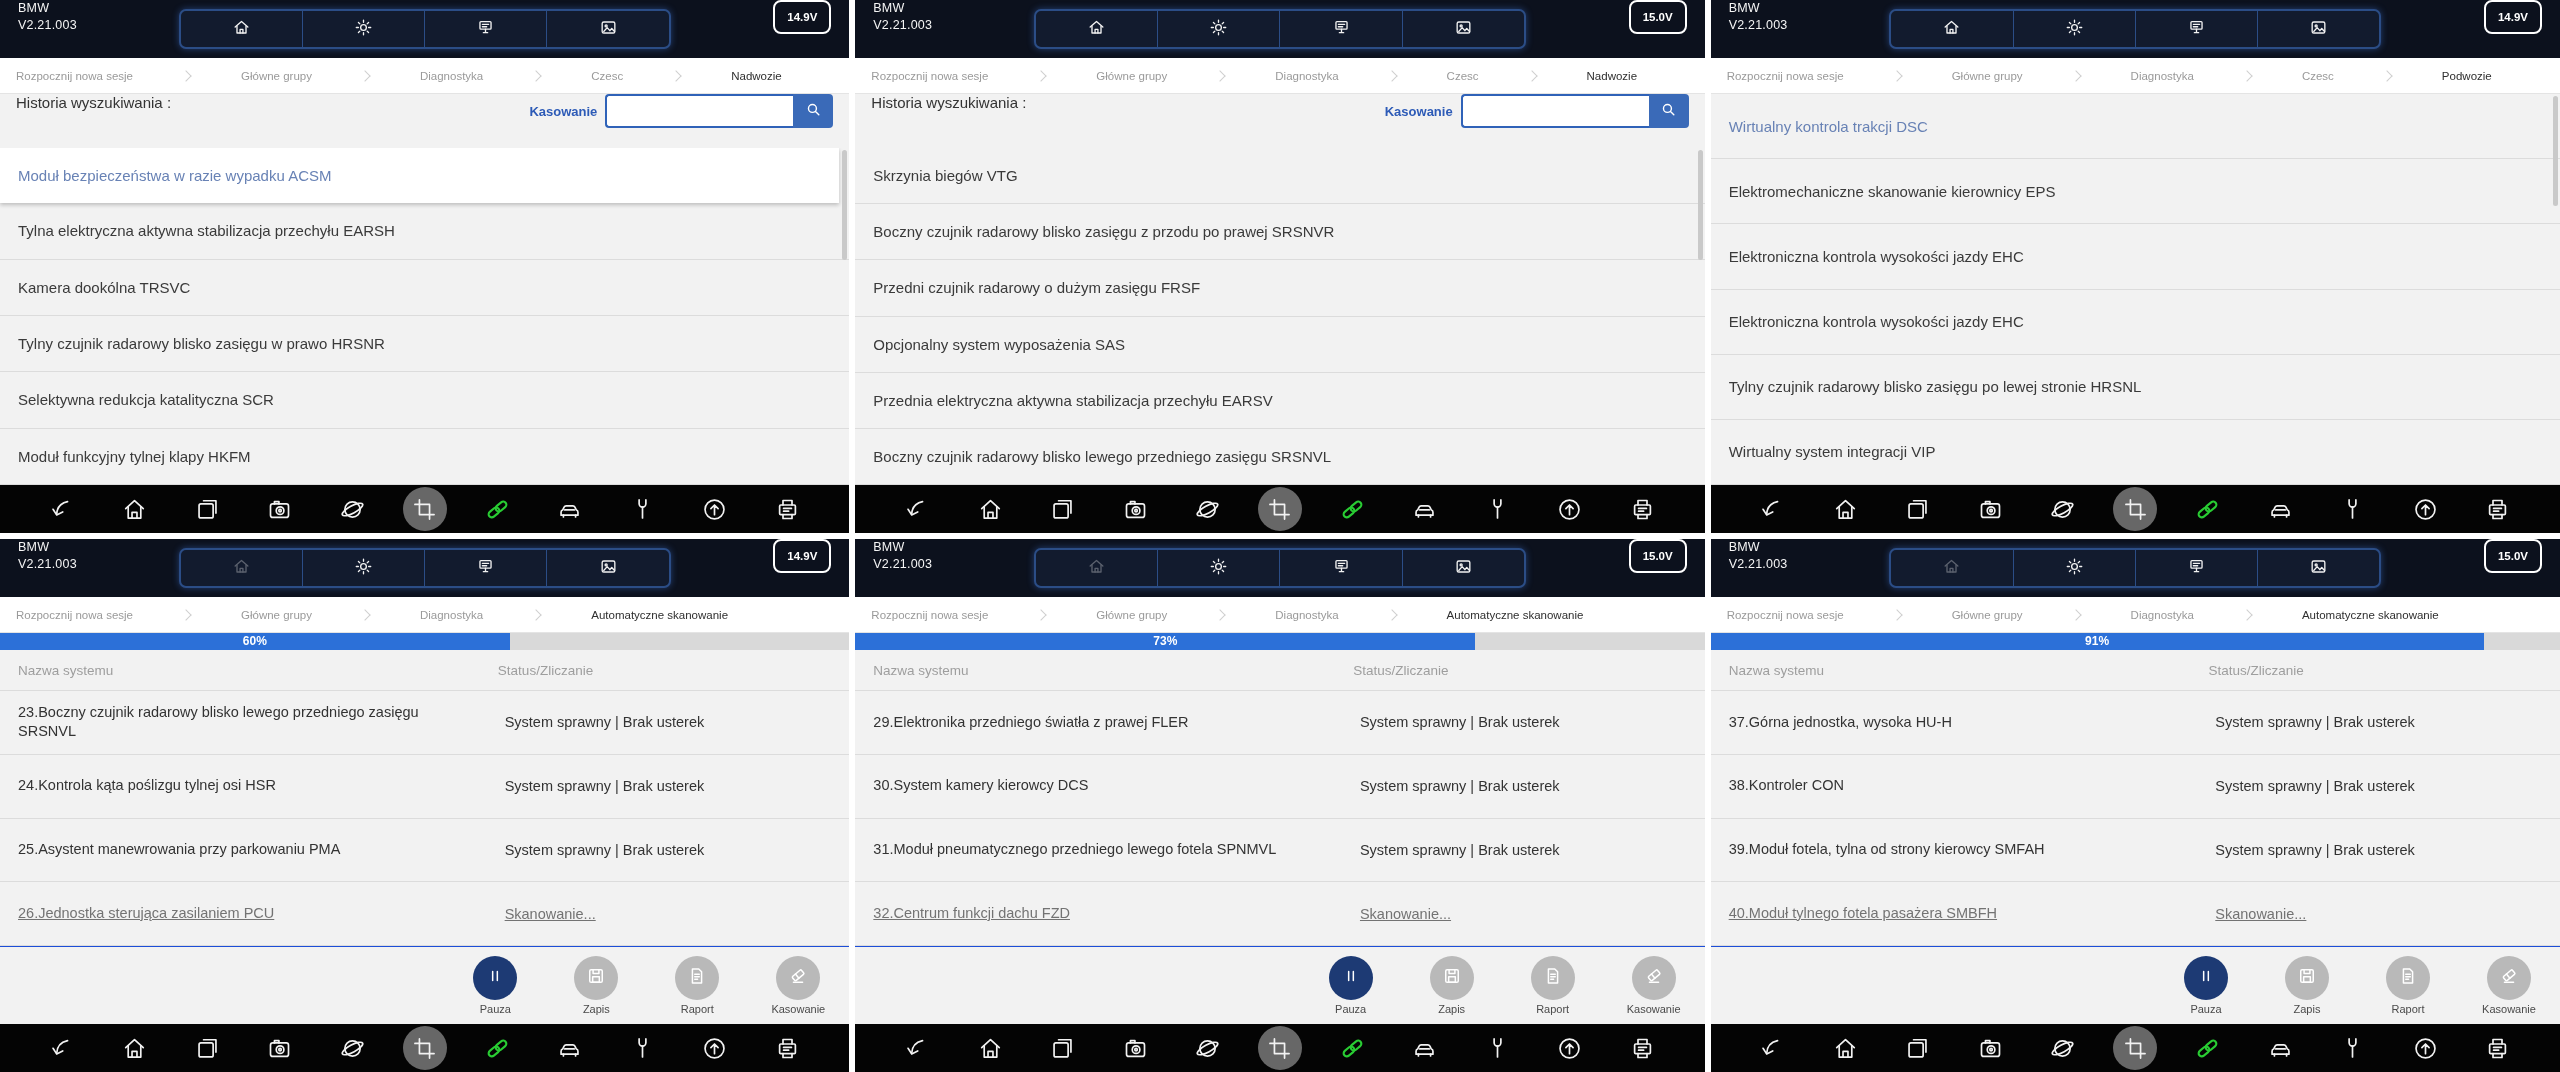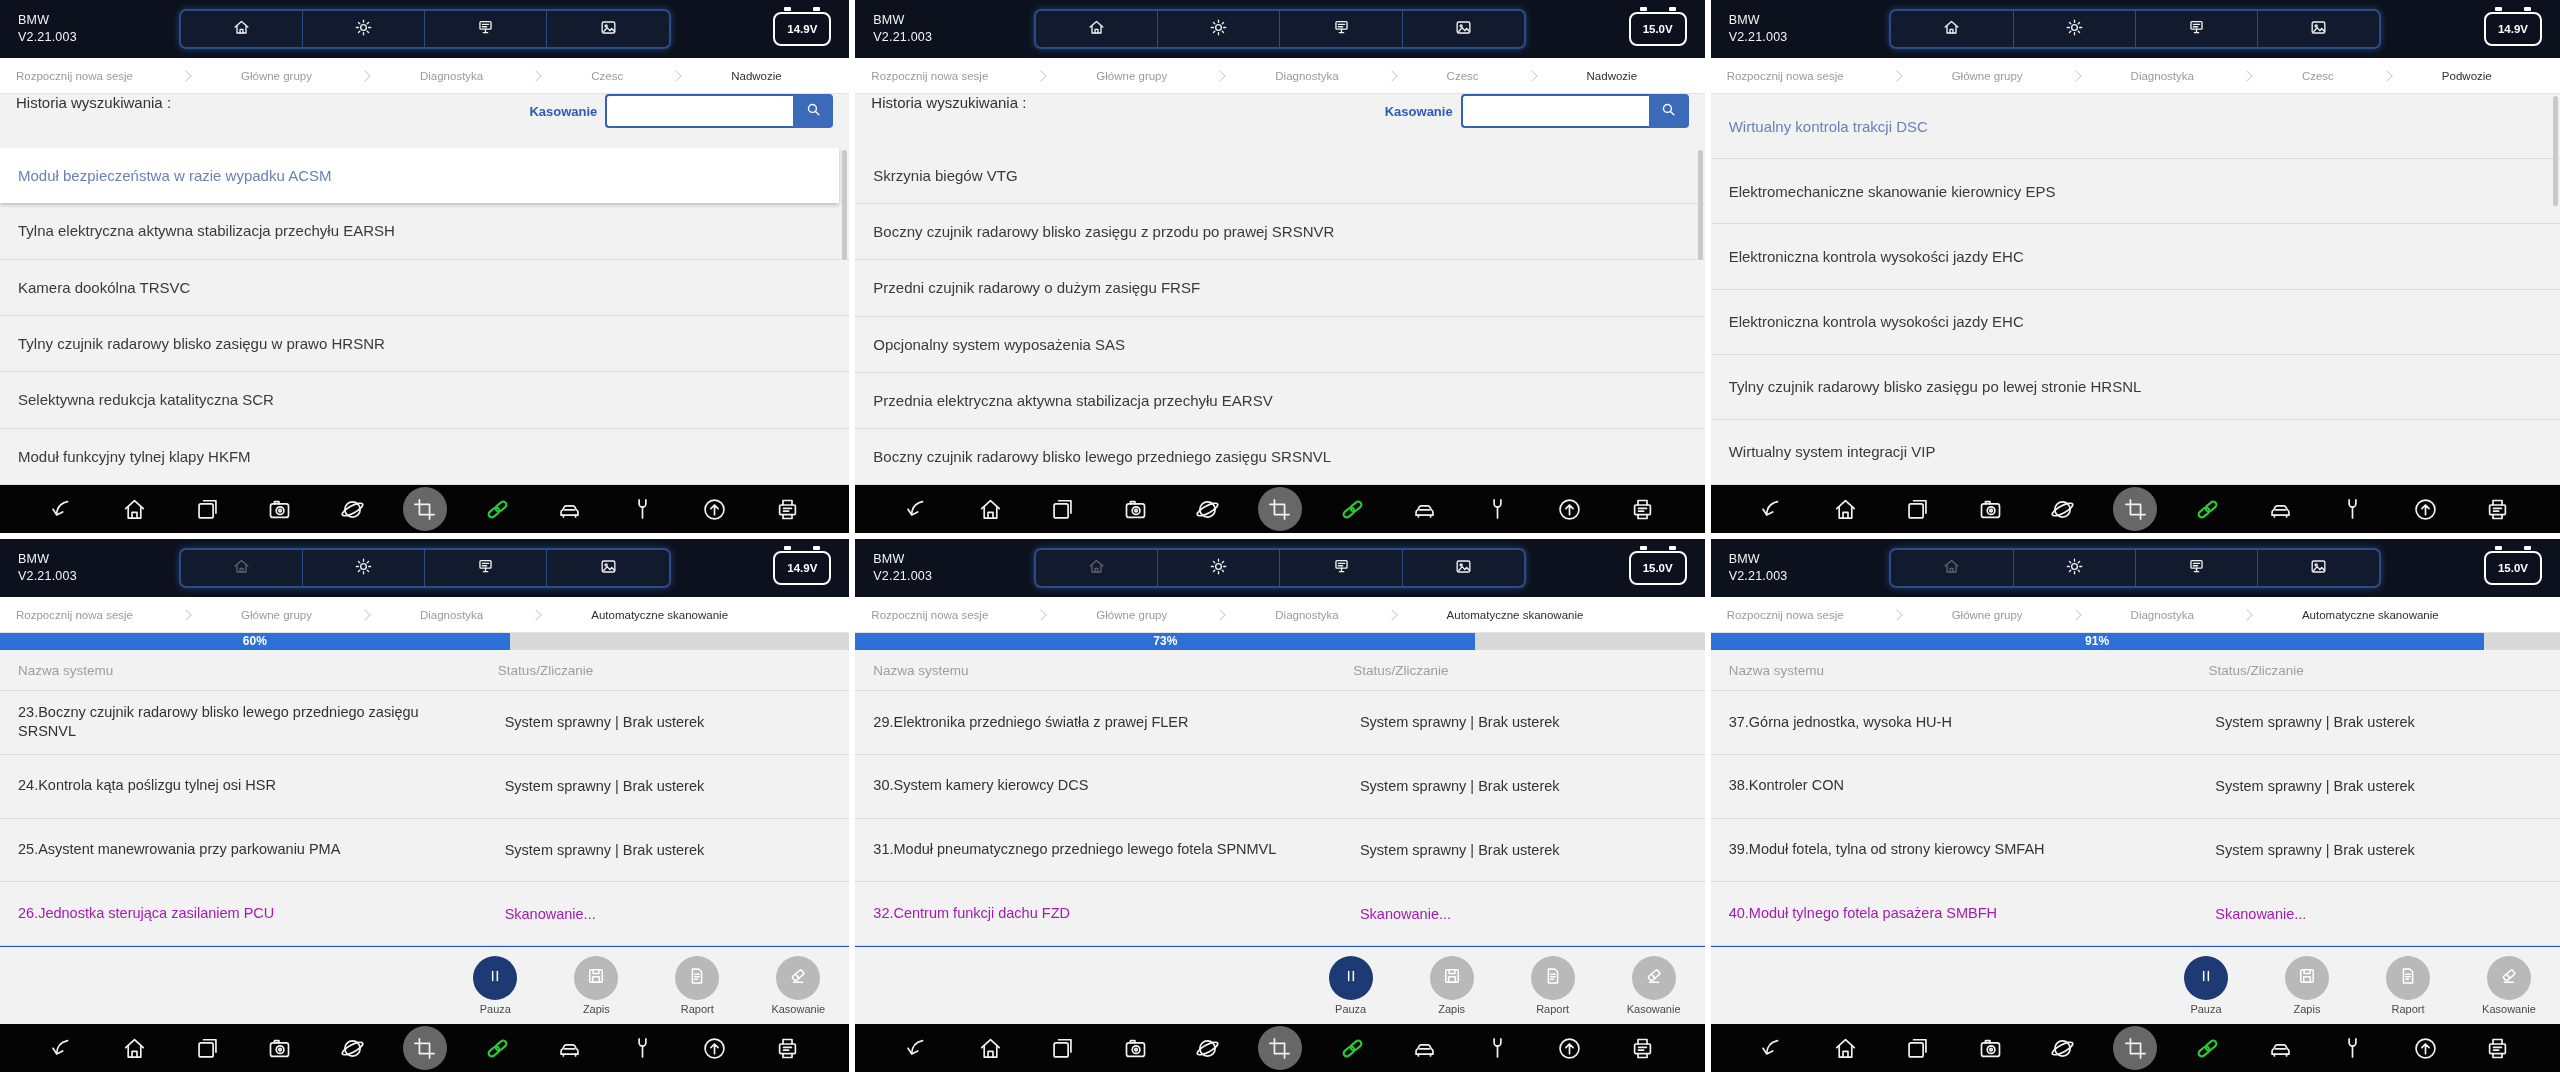--- a/index.html
+++ b/index.html
@@ -4,21 +4,21 @@
 <style>
   * { margin:0; padding:0; box-sizing:border-box; }
   html,body { width:2560px; height:1072px; overflow:hidden; background:#ffffff;
     font-family:"Liberation Sans", sans-serif; }
   .grid { display:grid; width:2560px; height:1072px;
     grid-template-columns:repeat(3,1fr); grid-template-rows:repeat(2,1fr);
     gap:6px; background:#ffffff; }
   .panel { display:flex; flex-direction:column; background:#f2f2f2; overflow:hidden; }
 
   
-  .hdr { height:58px; flex:0 0 58px; background:#0c111d; display:flex; align-items:center;
+  .hdr { height:58px; flex:0 0 58px; background:#0c111d; display:flex; align-items:flex-start;
     padding:0 18px; position:relative; }
   .brand { color:#f5f5f5; font-size:12.5px; line-height:1.35; letter-spacing:.2px; }
   .navpill { position:absolute; left:50%; top:50%; transform:translate(-50%,-50%);
     width:492px; height:40px; border:2px solid #2b4d86; border-radius:7px;
     background:#121b2e; display:flex; box-shadow:0 0 7px rgba(64,120,220,.45); }
   .navbtn { flex:1; display:flex; align-items:center; justify-content:center;
     border-right:1px solid #2b4d86; }
   .navbtn:last-child { border-right:none; }
   .navbtn svg { width:19px; height:19px; stroke:#f2f2f2; fill:none;
     stroke-width:1.7; stroke-linecap:round; stroke-linejoin:round; }
@@ -65,21 +65,21 @@
   .progress { height:17px; flex:0 0 17px; background:#d9d9d9; }
   .pfill { height:17px; background:#2c70d8; color:#fff; font-size:12px; font-weight:bold;
     text-align:center; line-height:17px; }
   .thead { height:40px; flex:0 0 40px; display:flex; align-items:center; padding:0 18px;
     color:#9e9e9e; font-size:13.5px; }
   .thc-name { width:59%; } .thc-status { width:41%; }
   .rows { flex:1; display:flex; flex-direction:column; border-top:1px solid #dcdcdc; }
   .trow { flex:1; display:flex; align-items:center; padding:0 18px; border-bottom:1px solid #dcdcdc; }
   .trow .tname { width:59%; font-size:14.5px; color:#333; padding-right:24px; line-height:1.35; }
   .trow .tstatus { width:41%; font-size:14.5px; color:#333;margin-left:16px; }
-  .trow.scanning .tname, .trow.scanning .tstatus { color:#a21caf; }
+  .trow.scanning .tname, .trow.scanning .tstatus { color:#737373;text-decoration:underline; }
   .actionbar { flex:0 0 78px; border-top:1px solid #1d4ed8; display:flex; justify-content:flex-end;
     align-items:center; padding:0 20px; gap:39px; }
   .action { display:flex; flex-direction:column; align-items:center; width:62px; cursor:pointer; }
   .abtn { width:44px; height:44px; border-radius:50%; background:#b9b9b9; display:flex;
     align-items:center; justify-content:center; }
   .action.primary .abtn { background:#1d3a74; }
   .abtn svg { width:20px; height:20px; stroke:#fff; fill:none; stroke-width:1.8;
     stroke-linecap:round; stroke-linejoin:round; }
   .alabel { font-size:11px; color:#4a4a4a; margin-top:3px; white-space:nowrap; }
 

